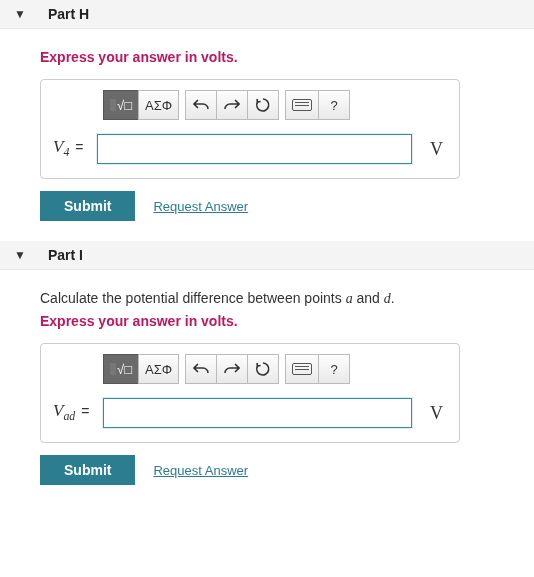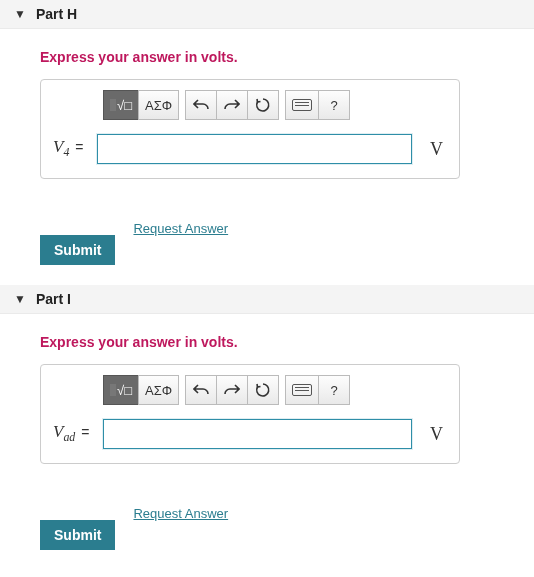--- a/index.html
+++ b/index.html
@@ -21,20 +21,21 @@
     align-items: center;
     gap: 10px;
   }
   .caret {
     font-size: 12px;
     color: #333;
   }
   .part-title {
     font-weight: bold;
     color: #222;
+    margin-left: 12px;
   }
   .part-body {
     padding: 20px 20px 10px 40px;
   }
   .prompt {
     color: #333;
     margin-bottom: 6px;
   }
   .prompt i { font-style: italic; font-family: 'Times New Roman', serif;}
   .sub { font-size: 0.75em; vertical-align: sub; }
@@ -120,25 +121,24 @@
   .actions {
     margin-top: 12px;
     display: flex;
     align-items: center;
     gap: 18px;
   }
   .submit-btn {
     background: #2b7d8f;
     color: #fff;
     border: none;
-    padding: 7px 14px;
+    padding: 7px 24px;
     font-size: 14px;
     font-weight: bold;
     cursor: pointer;
-    margin-top: 44px;
   }
   .req-link {
     color: #2b7d8f;
     font-size: 13px;
     font-weight: normal;
     text-decoration: underline;
     cursor: pointer;
   }
   .kbd-icon {
     border:1px solid #555;
@@ -223,20 +223,23 @@
     </div>
   </div>
 </div>
 
 <div class="part">
   <div class="part-header">
     <span class="caret">▼</span>
     <span class="part-title">Part I</span>
   </div>
   <div class="part-body">
+    <div class="prompt">
+      <span>Calculate the potential difference between points </span><i>a</i><span> and </span><i>d</i><span>.</span>
+    </div>
     <div class="instr">Express your answer in volts.</div>
 
     <div class="answer-box">
       <div class="toolbar">
         <div class="tb-group">
           <div class="tb-btn active">
             <span class="tb-icon-templates">
               <span class="blk"></span>
                 <span class="root">√□</span>
             </span>

